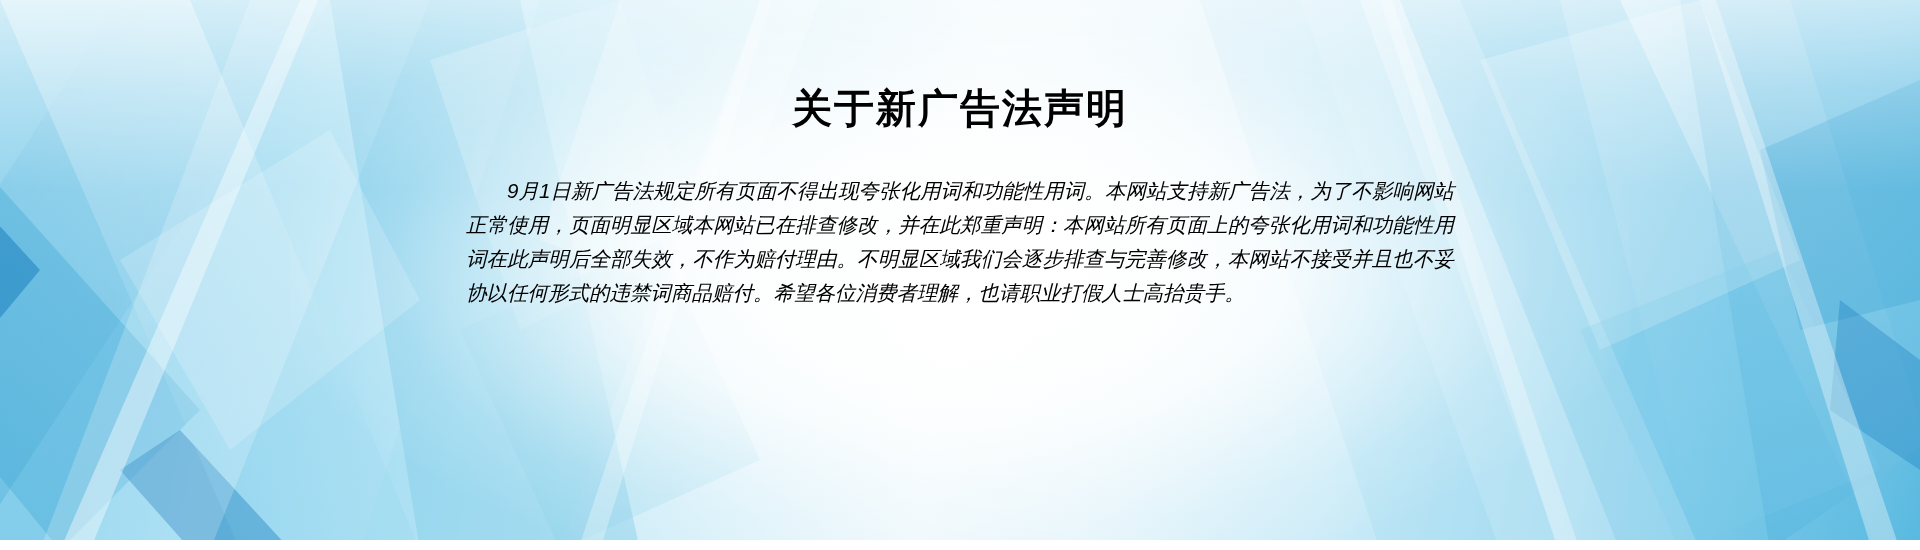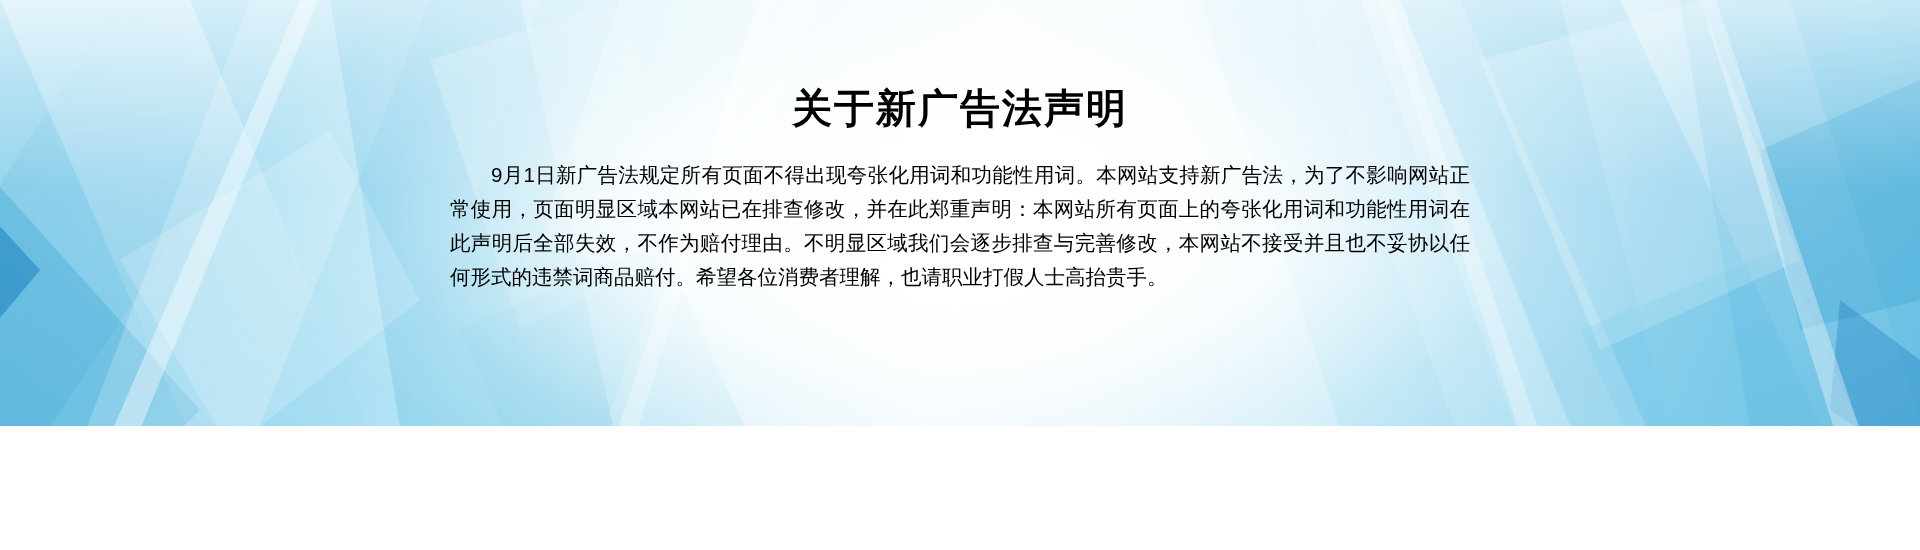--- a/index.html
+++ b/index.html
@@ -7,21 +7,21 @@
     padding: 0;
     background: #ffffff;
   }
   body {
     font-family: "Liberation Sans", "DejaVu Sans", sans-serif;
   }
 
   .banner {
     position: relative;
     width: 1920px;
-    height: 426px;
+    height: 540px;
     overflow: hidden;
     background: linear-gradient(100deg,
         #6ec6e8 0%,
         #8ed4ef 10%,
         #a9dff3 20%,
         #c7eaf7 32%,
         #ddf2fa 42%,
         #eef8fc 50%,
         #e6f5fb 58%,
         #cdecf8 70%,
@@ -98,22 +98,23 @@
     width: 1020px;
     margin-top: 30px;
     color: #000000;
     font-size: 20.5px;
     line-height: 34px;
     text-align: justify;
     text-justify: inter-ideograph;
   }
 
   .para {
-    margin: 0;
+    margin: 16px;
     padding: 0;
+    font-style: italic;
   }
   .para.first {
     text-indent: 2em;
   }
   .para.second {
     text-indent: 0;
   }
 </style>
 </head>
 <body>

